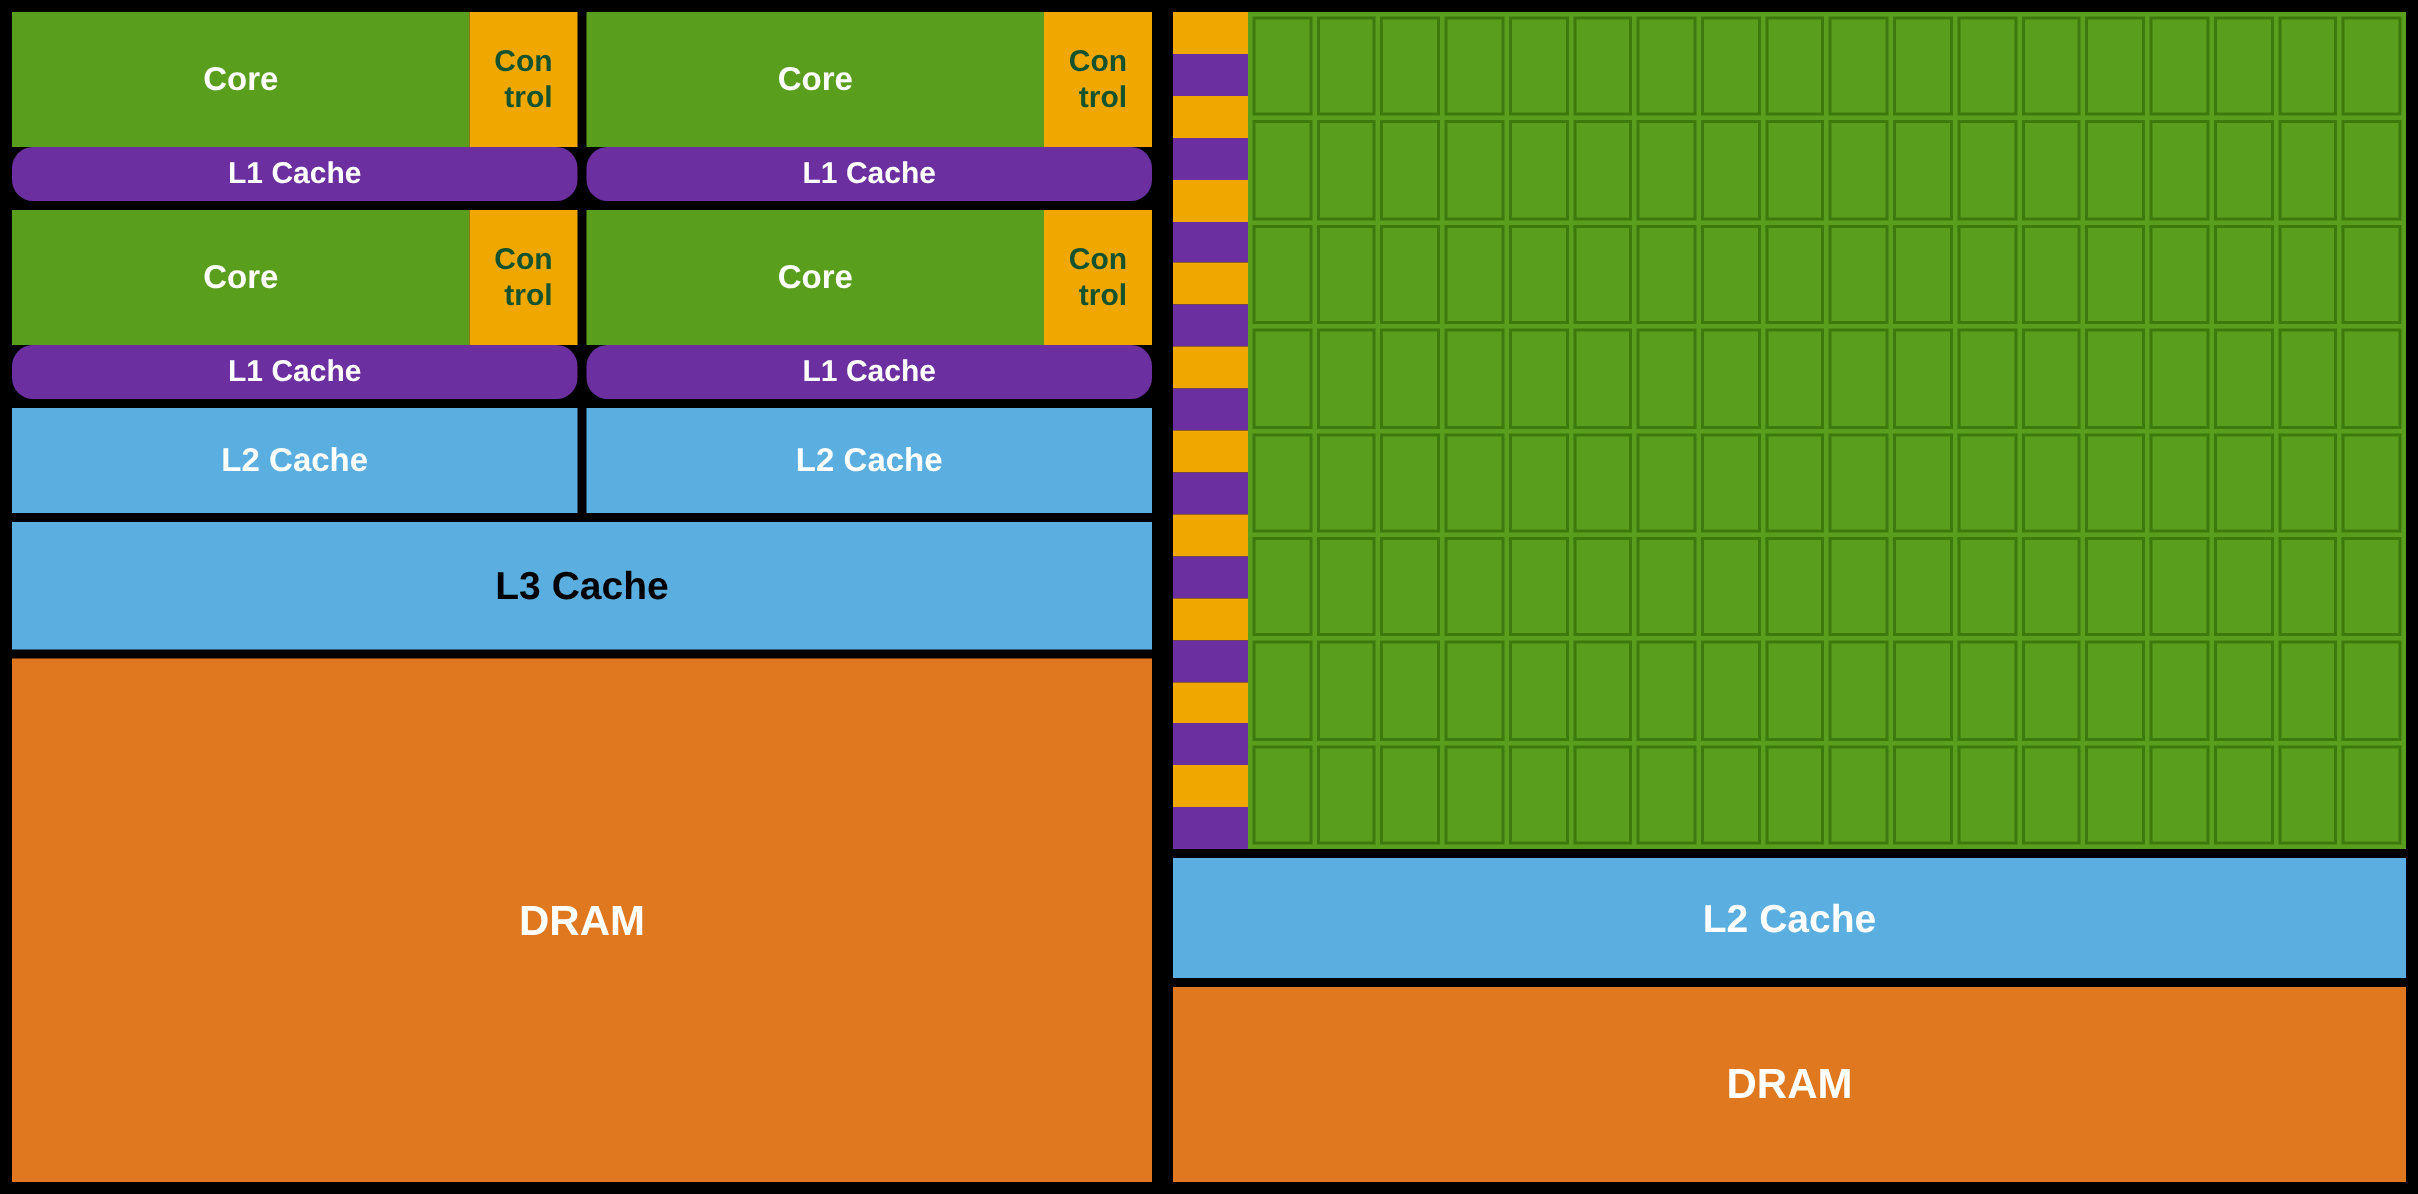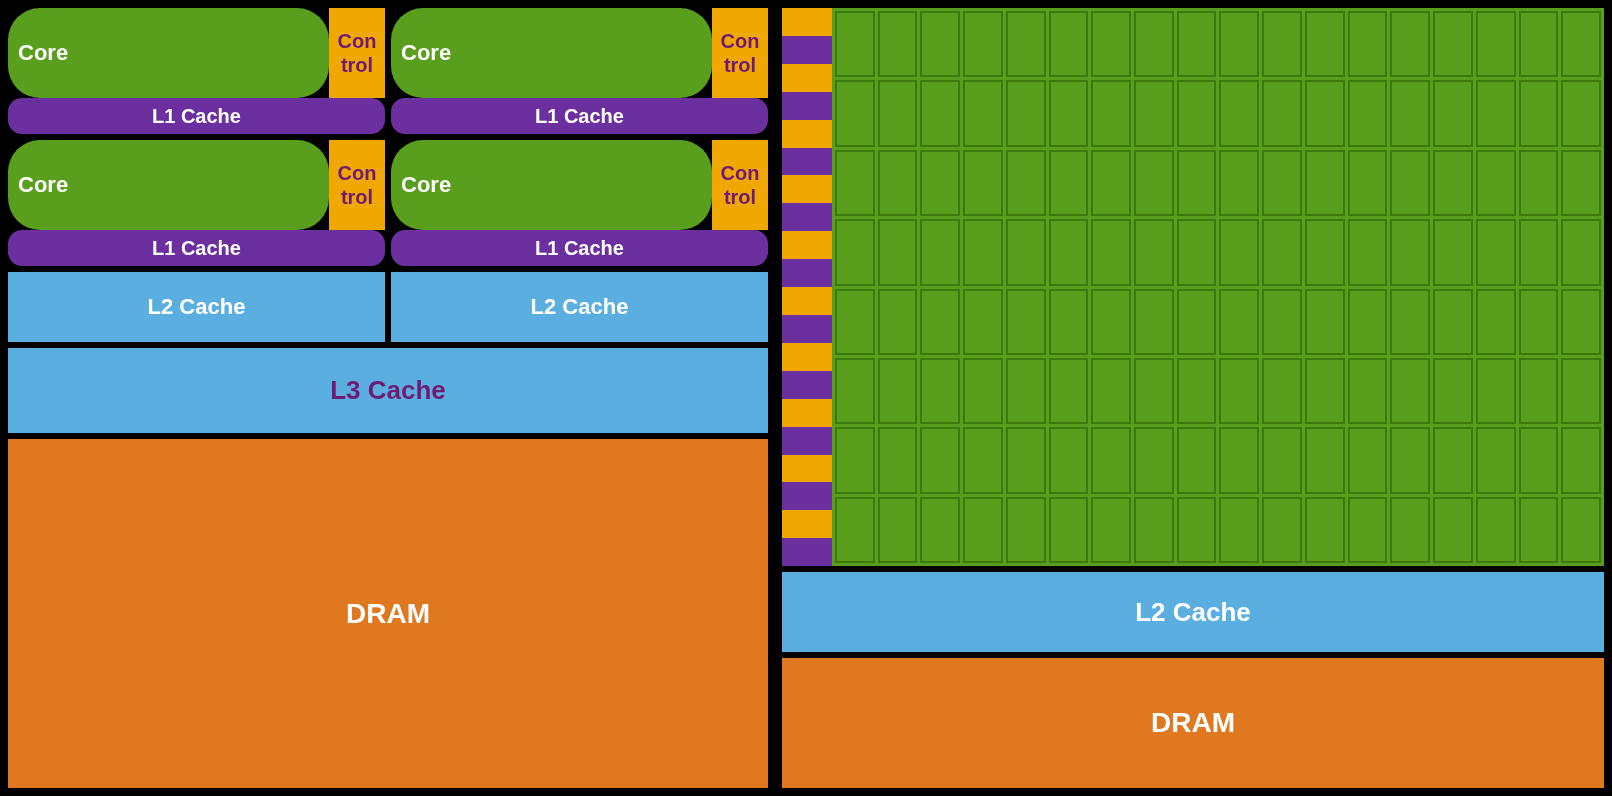--- a/index.html
+++ b/index.html
@@ -47,38 +47,38 @@
       display: flex;
       flex: 1;
       gap: 0;
     }
 
     .core-compute {
       background: #5a9e1e;
       flex: 1;
       display: flex;
       align-items: center;
+      justify-content: center;
       font-size: 22px;
       font-weight: bold;
       color: white;
       padding: 18px 10px;
       min-height: 90px;
-      border-radius: 32px;
     }
 
     .core-control {
       background: #f0a800;
-      width: 56px;
+      width: 72px;
       display: flex;
       align-items: center;
       justify-content: center;
       font-size: 20px;
       font-weight: bold;
-      color: #701a75;
-      text-align: center;
+      color: #14532d;
+      text-align: right;
       padding: 6px;
       line-height: 1.2;
     }
 
     .l1-cache {
       background: #6b2fa0;
       height: 36px;
       display: flex;
       align-items: center;
       justify-content: center;
@@ -108,21 +108,21 @@
 
     
     .l3-cache {
       background: #5aafe0;
       height: 85px;
       display: flex;
       align-items: center;
       justify-content: center;
       font-size: 26px;
       font-weight: bold;
-      color: #701a75;
+      color: #000000;
     }
 
     
     .dram-block {
       background: #e07820;
       height: 130px;
       display: flex;
       align-items: center;
       justify-content: center;
       font-size: 28px;

